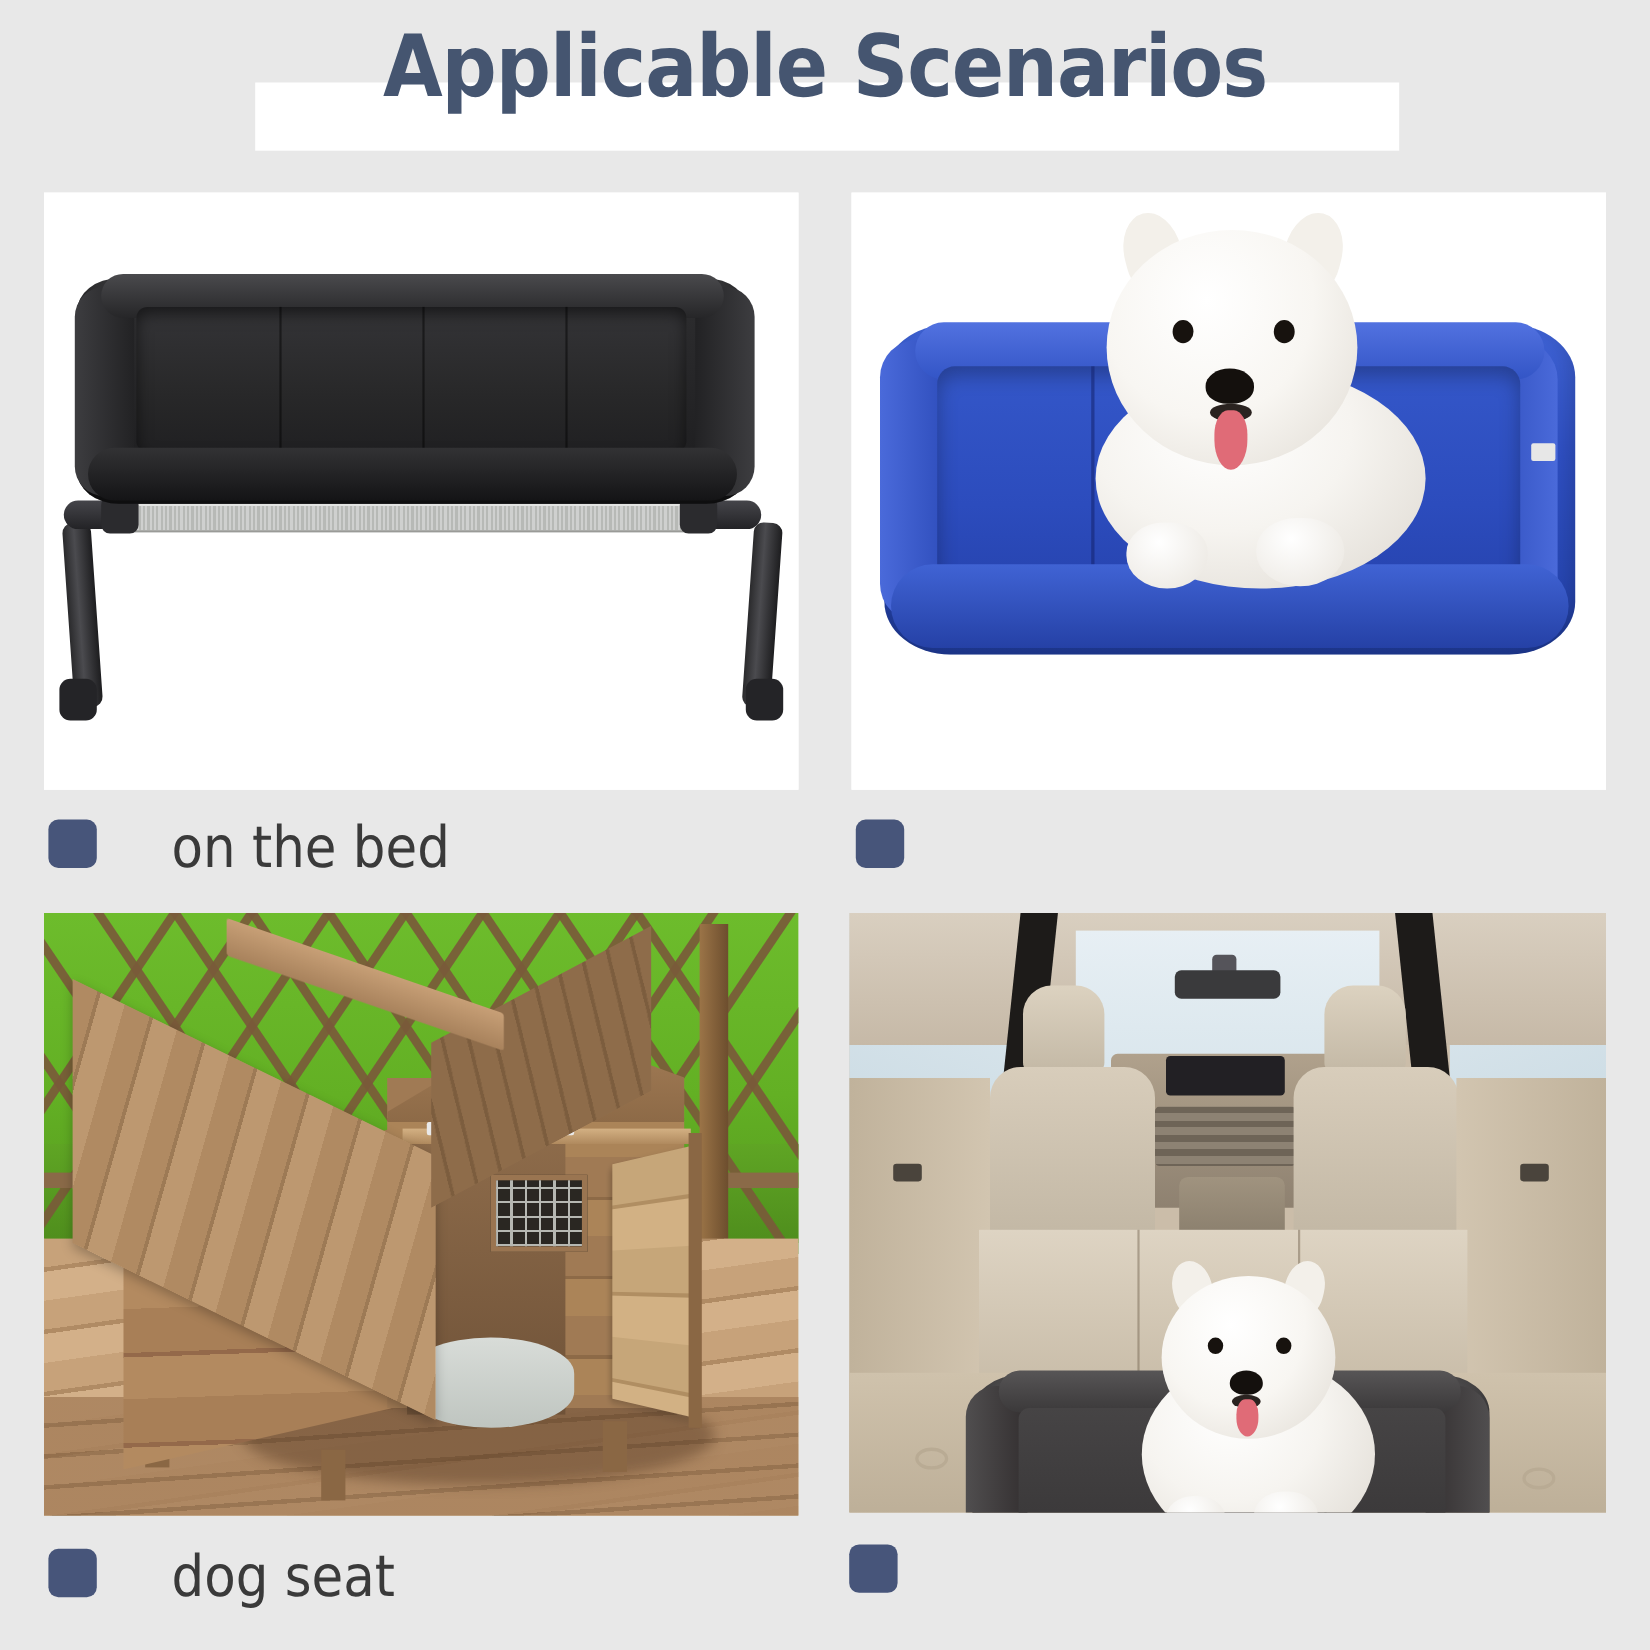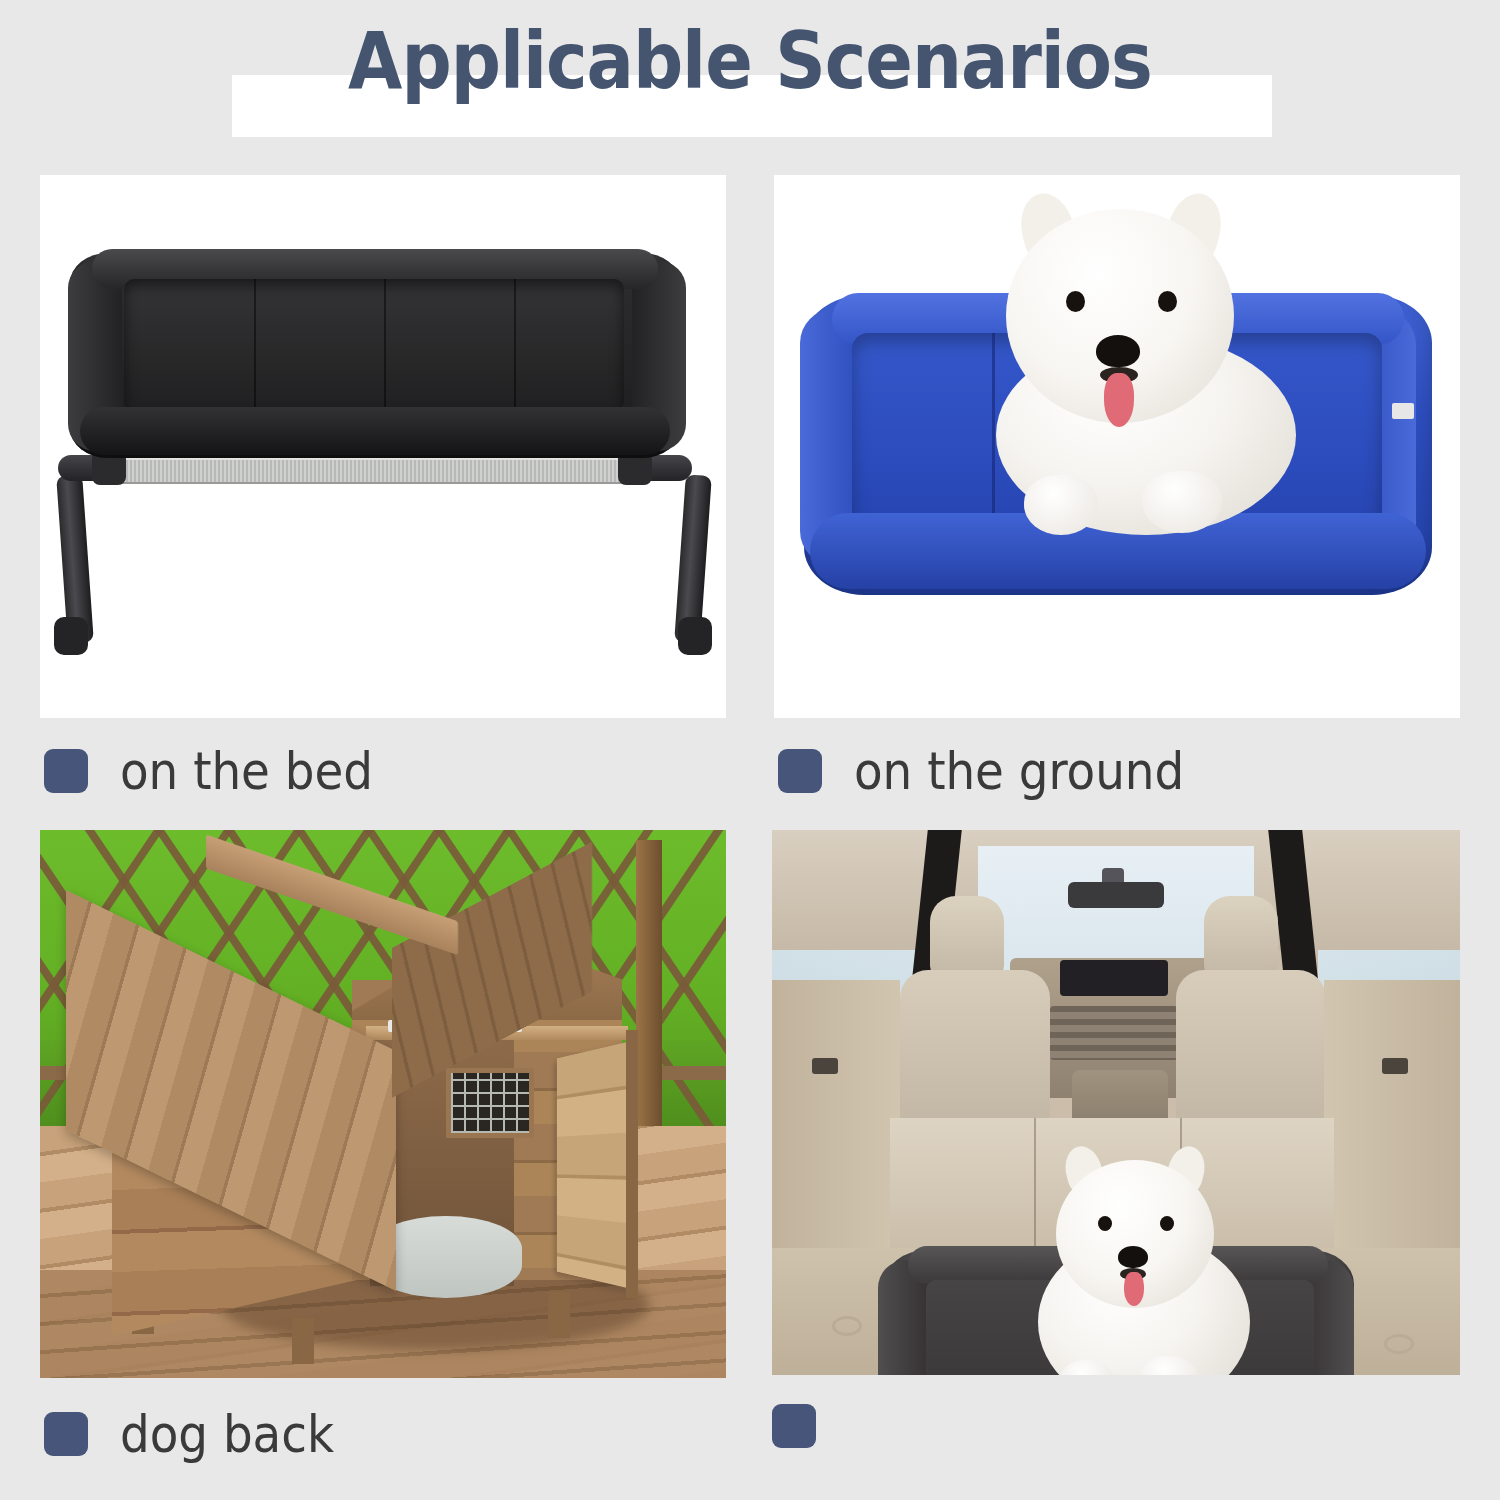--- a/index.html
+++ b/index.html
@@ -20,21 +20,21 @@
     font-size:78px;line-height:78px;
     font-weight:bold;
     font-family:"DejaVu Sans Condensed","Liberation Sans Narrow","Liberation Sans",sans-serif;
     font-stretch:condensed;
     letter-spacing:-1px;
     color:#455570;
     white-space:nowrap;
   }
   
   .panel{position:absolute;overflow:hidden;background:#ffffff;}
-  .cap{position:absolute;display:flex;align-items:center;}
+  .cap{position:absolute;display:flex;gap:36px;}
   .bullet{
     width:44px;height:44px;border-radius:9px;background:#47557a;flex:none;
   }
   .cap-text{
     margin-left:32px;
     font-size:52px;line-height:52px;
     color:#3a3a3a;
     font-family:"DejaVu Sans Condensed","Liberation Sans Narrow","Liberation Sans",sans-serif;
     font-stretch:condensed;
     white-space:nowrap;
@@ -285,21 +285,20 @@
       <div class="w-nose" style="left:322px;top:160px;width:44px;height:32px;"></div>
       <div class="w-mouth" style="left:326px;top:192px;width:38px;height:16px;"></div>
       <div class="w-tongue" style="left:330px;top:198px;width:30px;height:54px;"></div>
       <div class="w-paw" style="left:250px;top:300px;width:74px;height:60px;"></div>
       <div class="w-paw" style="left:368px;top:296px;width:80px;height:62px;"></div>
     </div>
   </div>
 </div>
 <div class="cap" id="cap-ground">
   <span class="bullet"></span>
-  <span class="cap-text">on the ground</span>
 </div>
 
 <div class="panel" id="panel-cage">
   <div class="scene dh-wrap">
     <div class="dh-grass"></div>
     <div class="dh-grass2"></div>
     <div class="dh-fence">
       <i style="left:10px;transform:rotate(34deg)"></i>
         <i style="left:10px;transform:rotate(-34deg)"></i>
       <i style="left:80px;transform:rotate(34deg)"></i>
@@ -345,21 +344,21 @@
     <div class="dh-clasp"></div>
     <div class="dh-door"></div>
     <div class="dh-doorframe"></div>
     <div class="dh-roofL"></div>
     <div class="dh-roofR"></div>
     <div class="dh-ridge"></div>
   </div>
 </div>
 <div class="cap" id="cap-cage">
   <span class="bullet"></span>
-  <span class="cap-text">dog back</span>
+  <span class="cap-text">dog seat</span>
 </div>
 
 <div class="panel" id="panel-car">
   <div class="scene cb-wrap">
     <div class="cb-winL"></div>
     <div class="cb-winR"></div>
     <div class="cb-ceiling"></div>
     <div class="cb-wind"></div>
     <div class="cb-mirrorstem"></div>
     <div class="cb-mirror"></div>

